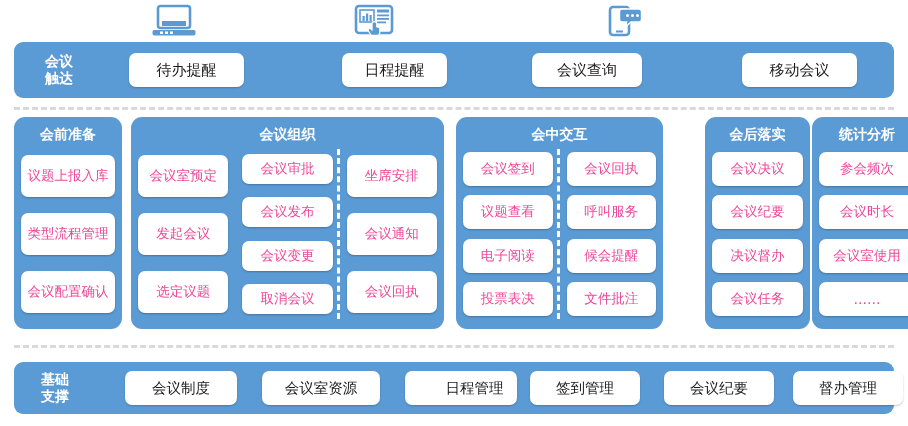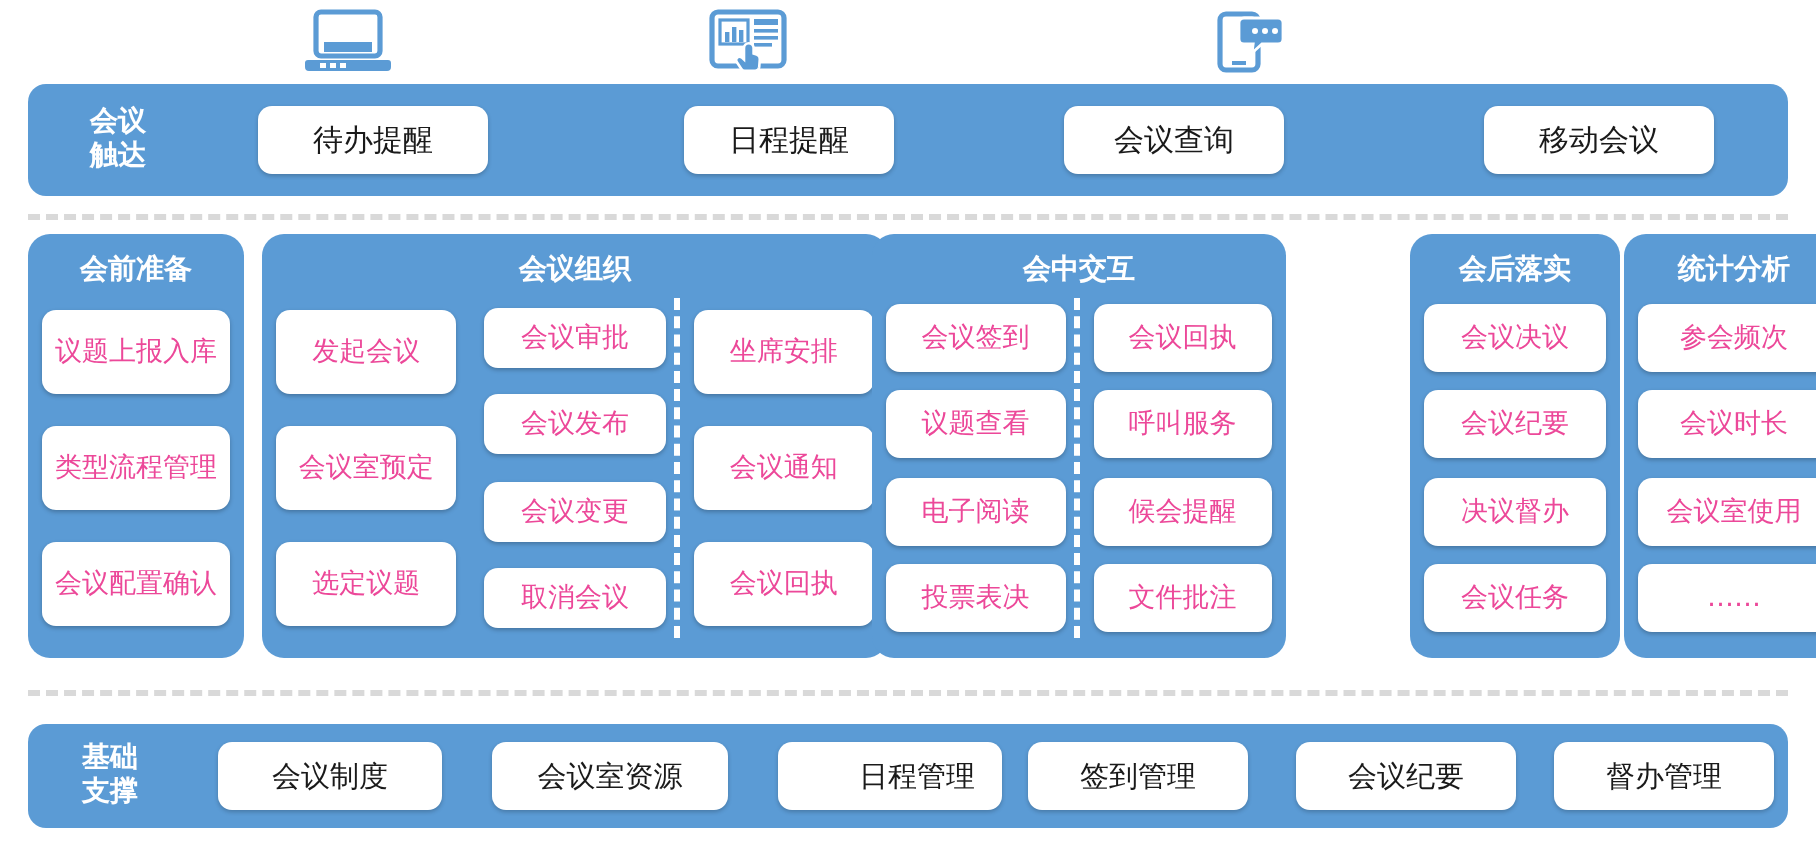--- a/index.html
+++ b/index.html
@@ -95,21 +95,21 @@
     box-sizing:border-box;
     text-align:center;
   }
   .cell.tall{height:42px;}
   .cell.mid{height:34px;}
   .cell.short{height:30px;}
 
   
   #support-band{left:14px;top:362px;width:880px;height:52px;}
   #support-band .band-label{width:58px;margin-left:12px;}
-  #support-band .pill{height:34px;position:absolute;font-size:14.5px;}
+  #support-band .pill{height:34px;position:absolute;font-size:14.5px;margin-left:16px;}
 </style>
 </head>
 <body>
 
 <div class="canvas">
 
   <div class="icon-strip">
 
     <div class="icon-wrap" style="left:146px;">
       <svg width="44" height="34" viewBox="0 0 44 34">
@@ -170,39 +170,39 @@
         <div class="cell tall">类型流程管理</div>
         <div class="cell tall">会议配置确认</div>
       </div>
     </div>
   </div>
 
   <div class="panel" style="left:131px;top:117px;width:313px;height:212px;">
     <div class="panel-title">会议组织</div>
     <div class="panel-body">
       <div class="col">
+        <div class="cell tall">会议室预定</div>
         <div class="cell tall">发起会议</div>
-        <div class="cell tall">会议室预定</div>
         <div class="cell tall">选定议题</div>
       </div>
       <div class="col divided">
         <div class="cell short">会议审批</div>
         <div class="cell short">会议发布</div>
         <div class="cell short">会议变更</div>
         <div class="cell short">取消会议</div>
       </div>
       <div class="col">
         <div class="cell tall">坐席安排</div>
         <div class="cell tall">会议通知</div>
         <div class="cell tall">会议回执</div>
       </div>
     </div>
   </div>
 
-  <div class="panel" style="left:436px;top:117px;width:207px;height:212px;">
+  <div class="panel" style="left:456px;top:117px;width:207px;height:212px;">
     <div class="panel-title">会中交互</div>
     <div class="panel-body">
       <div class="col divided">
         <div class="cell mid">会议签到</div>
         <div class="cell mid">议题查看</div>
         <div class="cell mid">电子阅读</div>
         <div class="cell mid">投票表决</div>
       </div>
       <div class="col">
         <div class="cell mid">会议回执</div>

